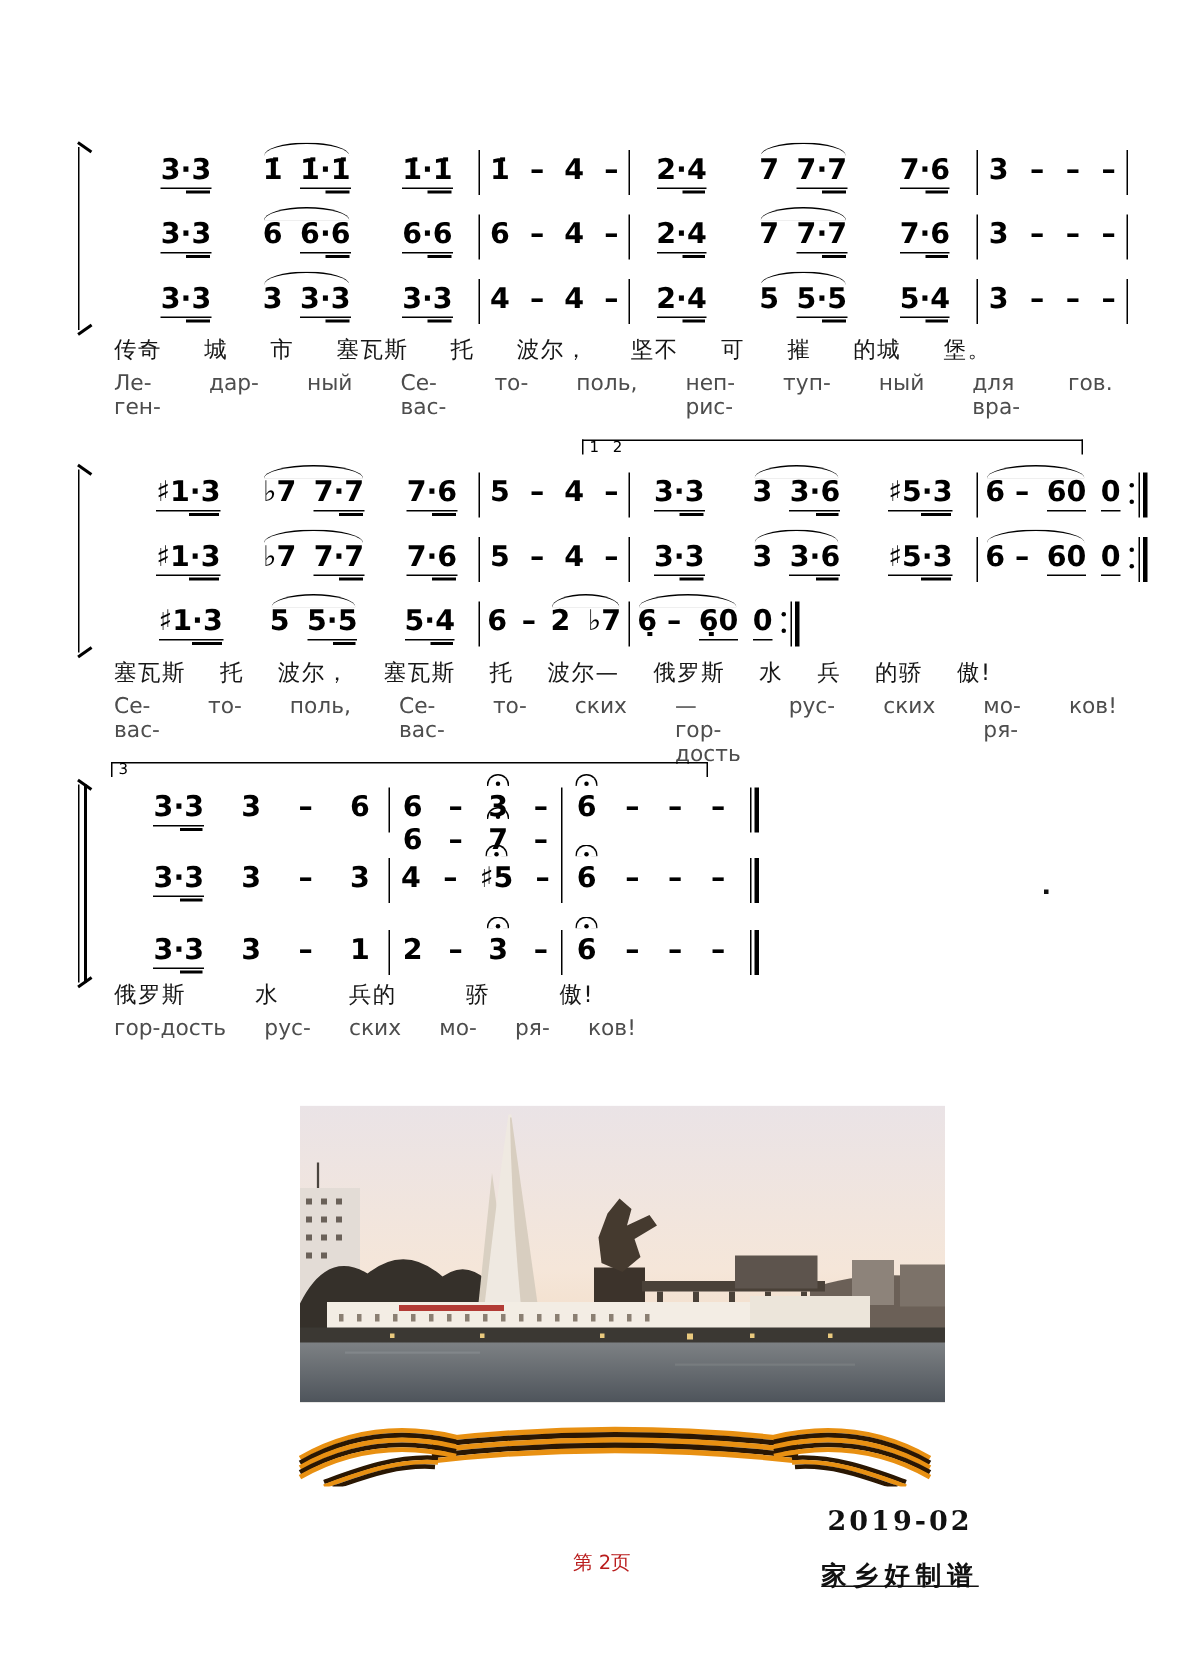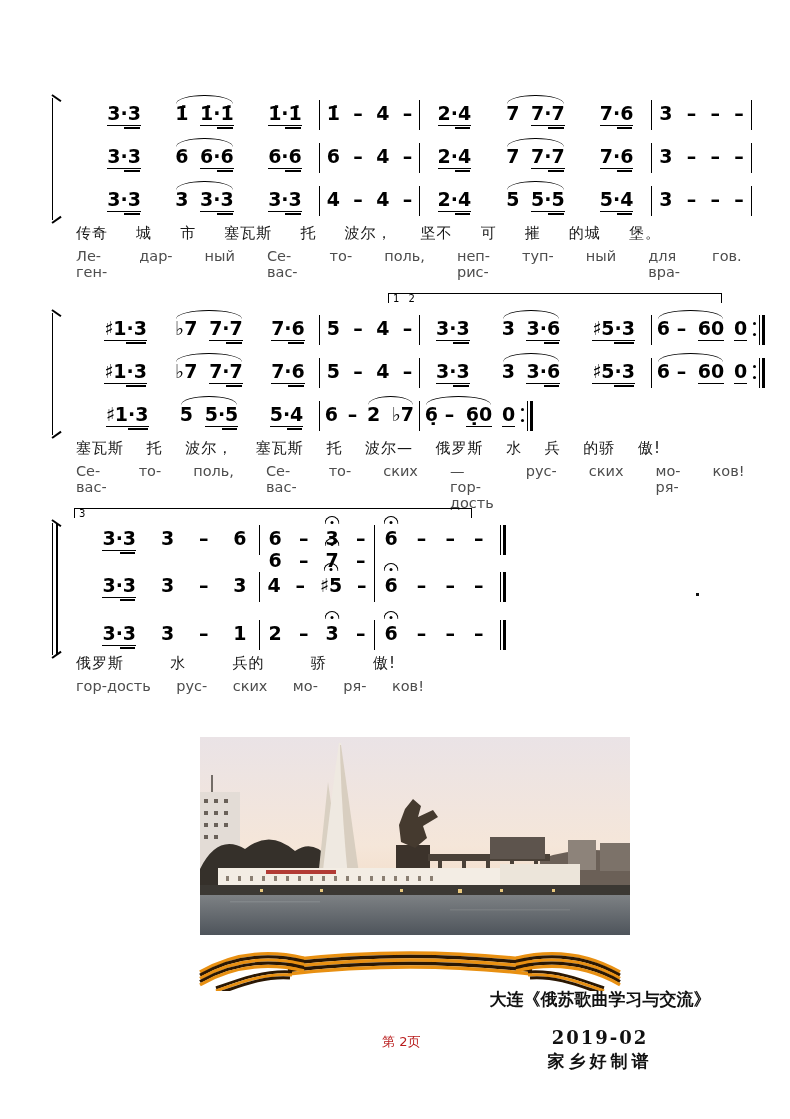--- a/index.html
+++ b/index.html
@@ -79,21 +79,21 @@
   .photo svg{display:block;}
 
   
   .ribbon{position:absolute;left:192px;top:941px;width:436px;height:50px;}
 
   
   .credits{position:absolute;left:420px;top:988px;width:360px;text-align:center;
     font-family:"DejaVu Serif","Liberation Serif",serif;color:var(--credit);}
   .credits .l1{font-size:17px;font-weight:bold;}
   .credits .l2{font-size:18px;font-weight:bold;letter-spacing:2px;margin-top:16px;}
-  .credits .l3{font-size:17px;font-weight:bold;letter-spacing:4px;margin-top:2px;}
+  .credits .l3{font-size:17px;font-weight:bold;letter-spacing:4px;margin-top:14px;text-decoration:underline;}
   .pagenum{position:absolute;left:382px;top:1033px;font-size:13px;color:#b91c1c;}
 
   .watermark{position:absolute;right:3px;top:1119px;display:flex;align-items:center;gap:5px;
     font-size:14px;}
   .wm-text{color:var(--wm-text);letter-spacing:1px;}
   .wm-logo{position:relative;display:inline-block;width:20px;height:18px;}
   .wm-logo .c{position:absolute;left:0;top:-3px;font-size:19px;font-weight:900;color:var(--logo-orange);
     font-family:"DejaVu Serif",serif;}
   .wm-logo .inner{position:absolute;left:11px;top:3px;font-size:9px;font-weight:bold;color:var(--wm-brand-light);}
   .wm-brand b{color:var(--wm-brand-dark);font-weight:bold;font-size:15px;}
@@ -527,21 +527,20 @@
       </g>
       <g stroke-width="3" fill="none">
         <path d="M336 31 C364 29 390 39 412 47" stroke="#2a1703"></path>
         <path d="M336 34 C364 32 390 42 412 50" stroke="#e89012"></path>
         <path d="M338 37 C364 35 388 45 406 51" stroke="#2a1703"></path>
       </g>
     </svg>
   </div>
 
   <div class="credits">
-    <div class="l1">大连《俄苏歌曲学习与交流》</div>
     <div class="l2">2019-02</div>
     <div class="l3">家乡好制谱</div>
   </div>
 
   <div class="pagenum">第 2页</div>
 
   <div class="watermark">
     <span class="wm-text">本曲谱上传于</span>
     <span class="wm-logo">
       <span class="c">C</span>

